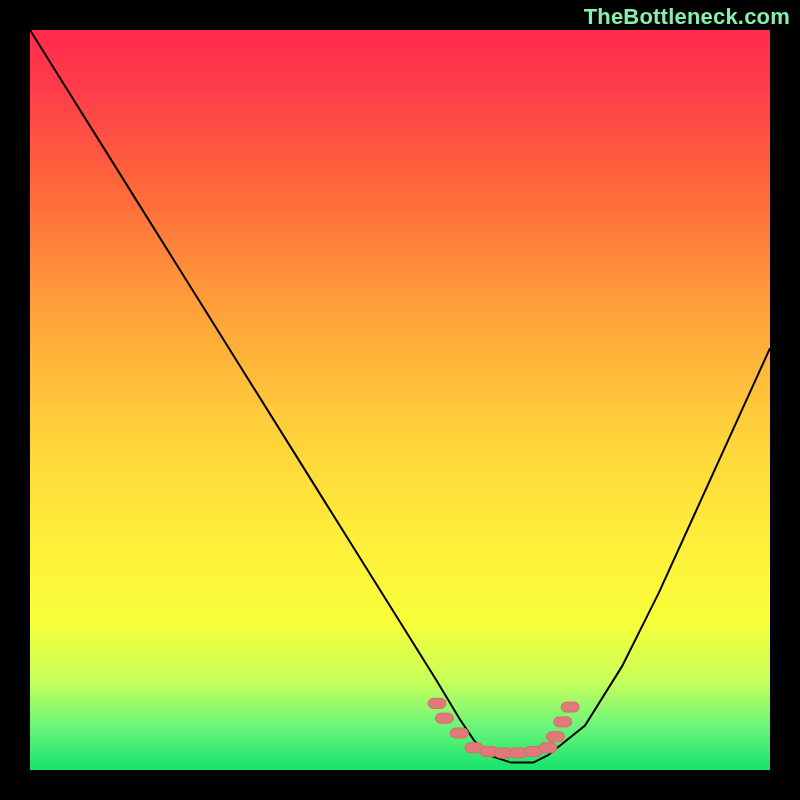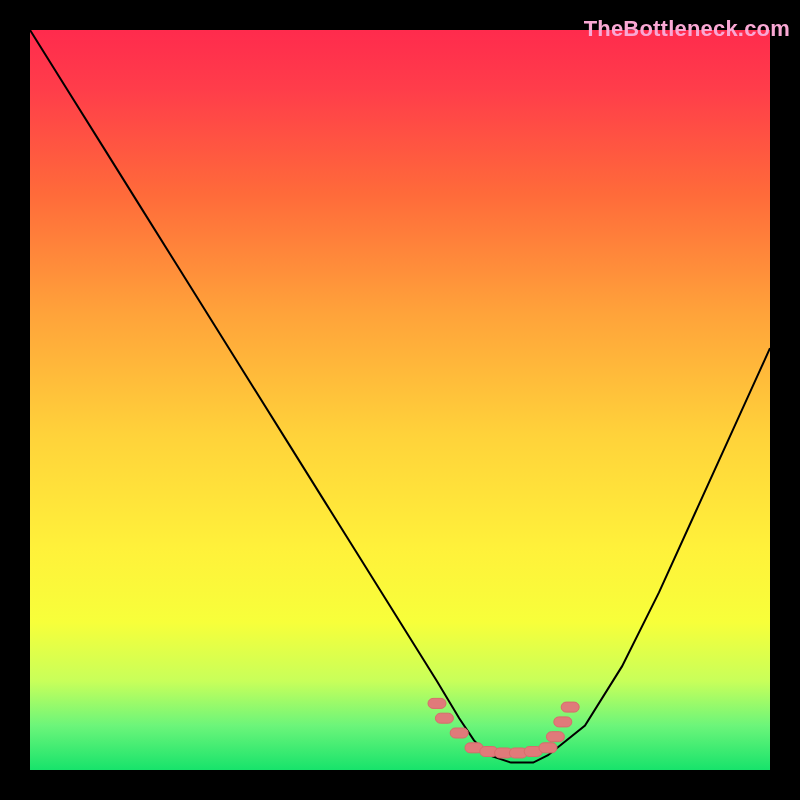--- a/index.html
+++ b/index.html
@@ -12,23 +12,23 @@
     font-family: Arial, Helvetica, sans-serif;
   }
   .frame {
     position: relative;
     width: 800px;
     height: 800px;
     background: #000;
   }
   .attribution {
     position: absolute;
-    top: 16px;
+    top: 4px;
     right: 10px;
-    color: #f9a8d4;
+    color: #86efac;
     font-size: 22px;
     font-weight: bold;
     letter-spacing: 0.2px;
     z-index: 5;
     text-align: right;
   }
   .plot-wrap {
     position: absolute;
     left: 30px;
     top: 30px;

